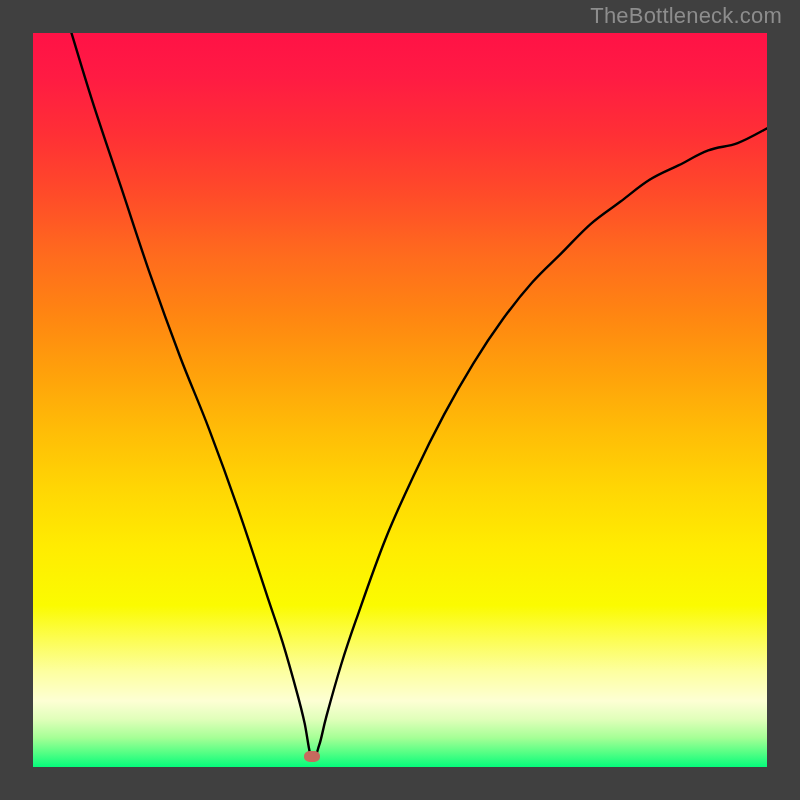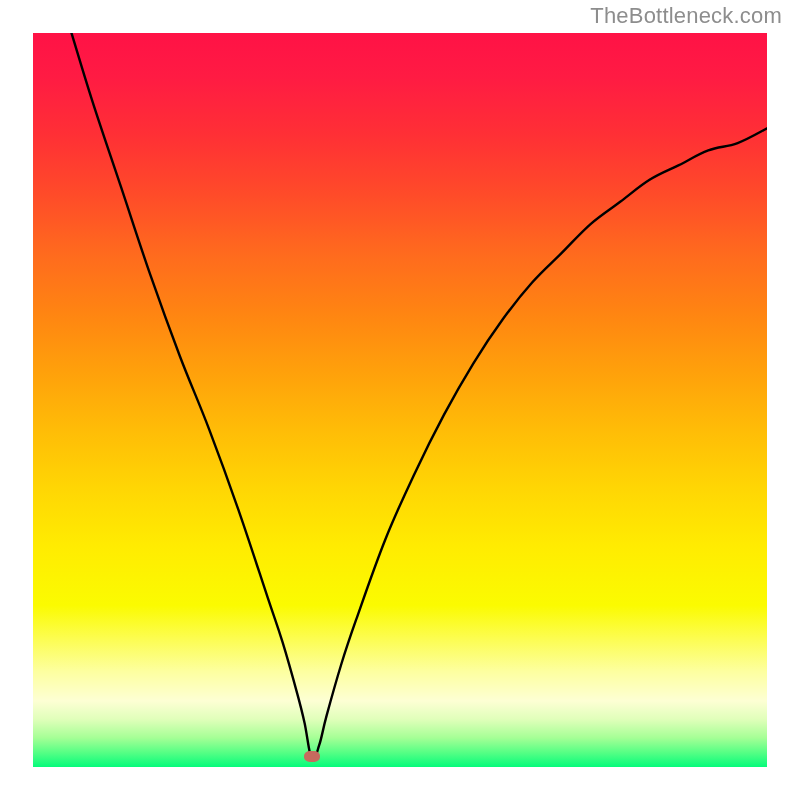--- a/index.html
+++ b/index.html
@@ -10,21 +10,21 @@
     background: #000;
     overflow: hidden;
     font-family: Arial, Helvetica, sans-serif;
   }
   .frame {
     position: absolute;
     left: 0;
     top: 0;
     width: 800px;
     height: 800px;
-    background: #ffffff;
+    background: #404040;
   }
   .plot-area {
     position: absolute;
     left: 33px;
     top: 33px;
     width: 734px;
     height: 734px;
     overflow: hidden;
   }
   .gradient {

